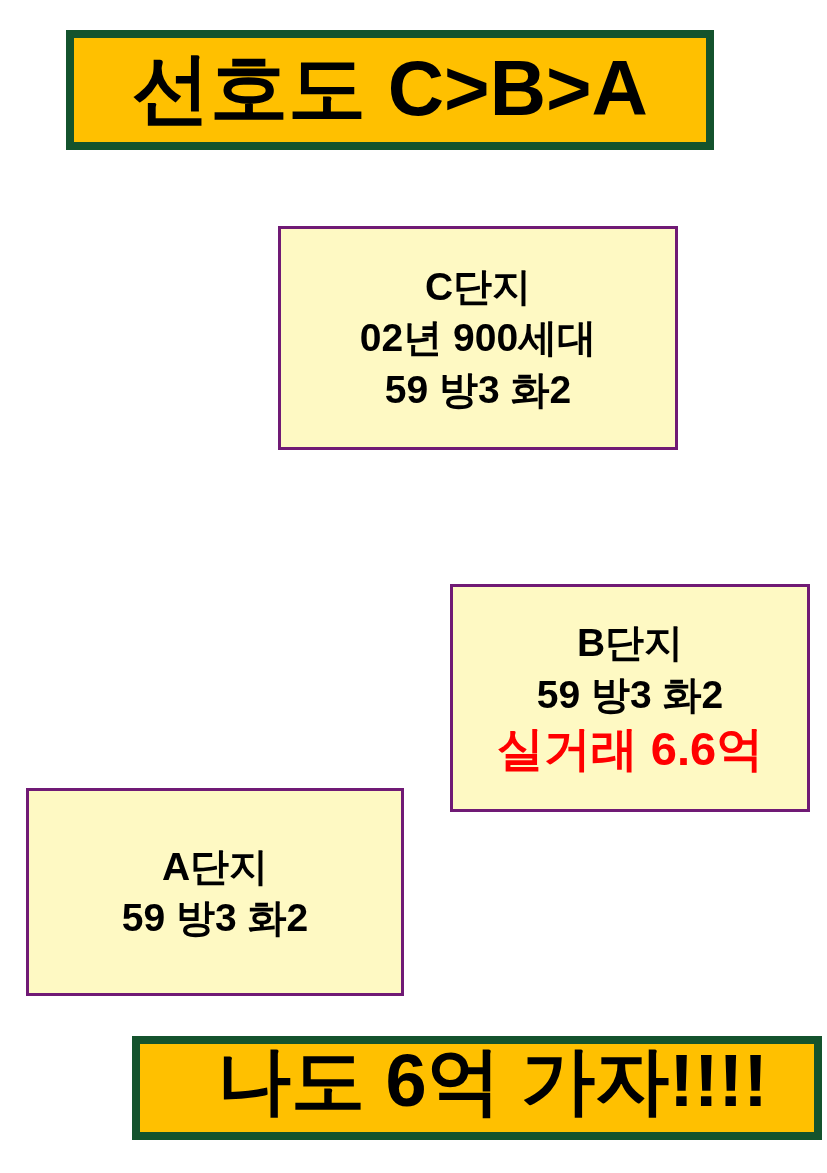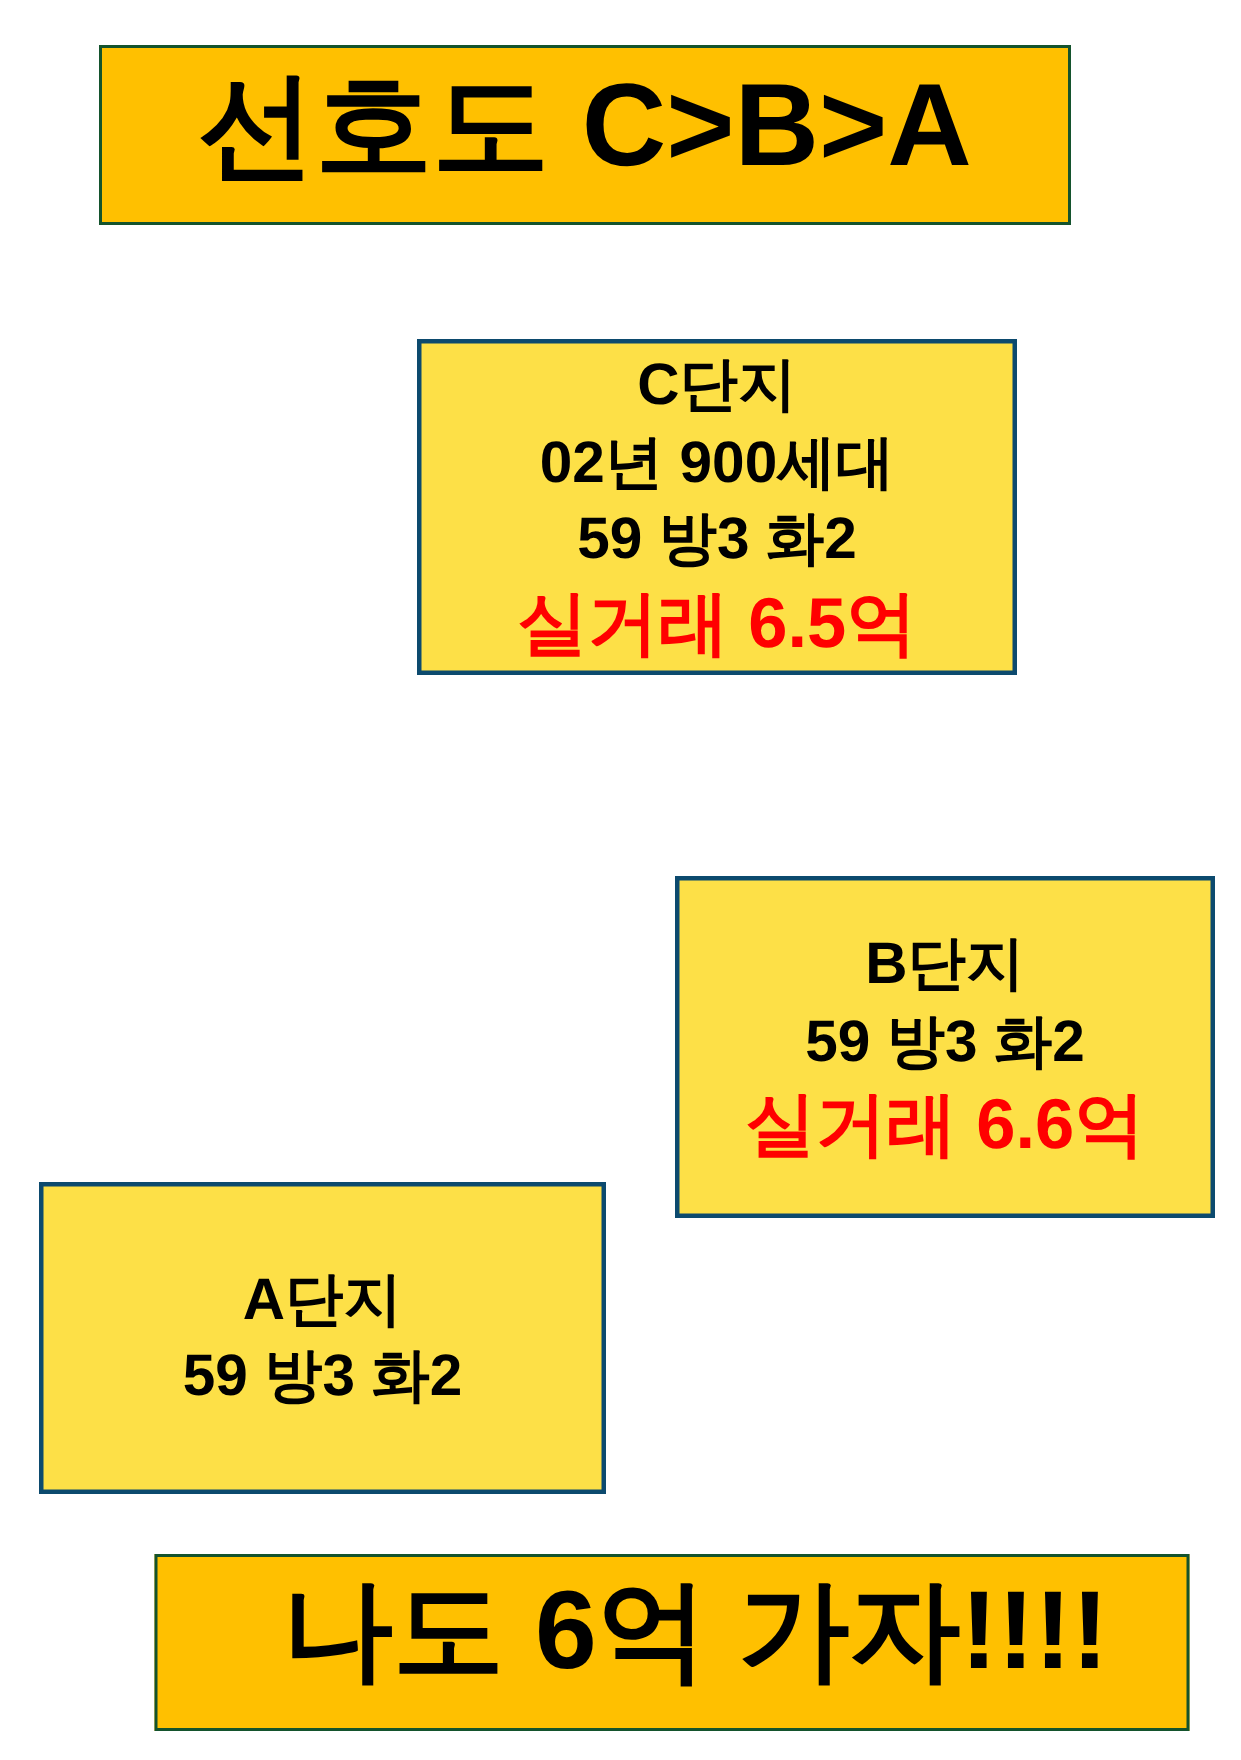--- a/index.html
+++ b/index.html
@@ -13,48 +13,48 @@
     height: 1173px;
     background: #ffffff;
     overflow: hidden;
     font-family: "Liberation Sans", sans-serif;
     font-weight: 700;
     color: #000000;
   }
   .banner {
     position: absolute;
     background: #FFC000;
-    border: 2px solid #14532d;
+    border: 8px solid #14532d;
     display: flex;
-    align-items: flex-start;
+    align-items: flex-end;
     justify-content: center;
     text-align: center;
     box-sizing: border-box;
     color: #000000;
     white-space: nowrap;
   }
   .top-banner {
     left: 66px;
     top: 30px;
     width: 648px;
     height: 120px;
     font-size: 78px;
   }
   .bottom-banner {
-    left: 103px;
+    left: 132px;
     top: 1036px;
     width: 690px;
-    height: 118px;
+    height: 104px;
     font-size: 74px;
     padding-left: 31px;
   }
   .info-box {
     position: absolute;
-    background: #fde047;
-    border: 3px solid #0c4a6e;
+    background: #fef9c3;
+    border: 3px solid #701a75;
     box-sizing: border-box;
     display: flex;
     flex-direction: column;
     align-items: center;
     justify-content: center;
     text-align: center;
     color: #000000;
   }
   .box-c {
     left: 278px;
@@ -93,21 +93,20 @@
 <div class="slide">
 
   <div class="banner top-banner">
     <span>선호도 C&gt;B&gt;A</span>
   </div>
 
   <div class="info-box box-c">
     <div class="info-line">C단지</div>
     <div class="info-line">02년 900세대</div>
     <div class="info-line">59 방3 화2</div>
-    <div class="price-line">실거래 6.5억</div>
   </div>
 
   <div class="info-box box-b">
     <div class="info-line">B단지</div>
     <div class="info-line">59 방3 화2</div>
     <div class="price-line">실거래 6.6억</div>
   </div>
 
   <div class="info-box box-a">
     <div class="info-line">A단지</div>

